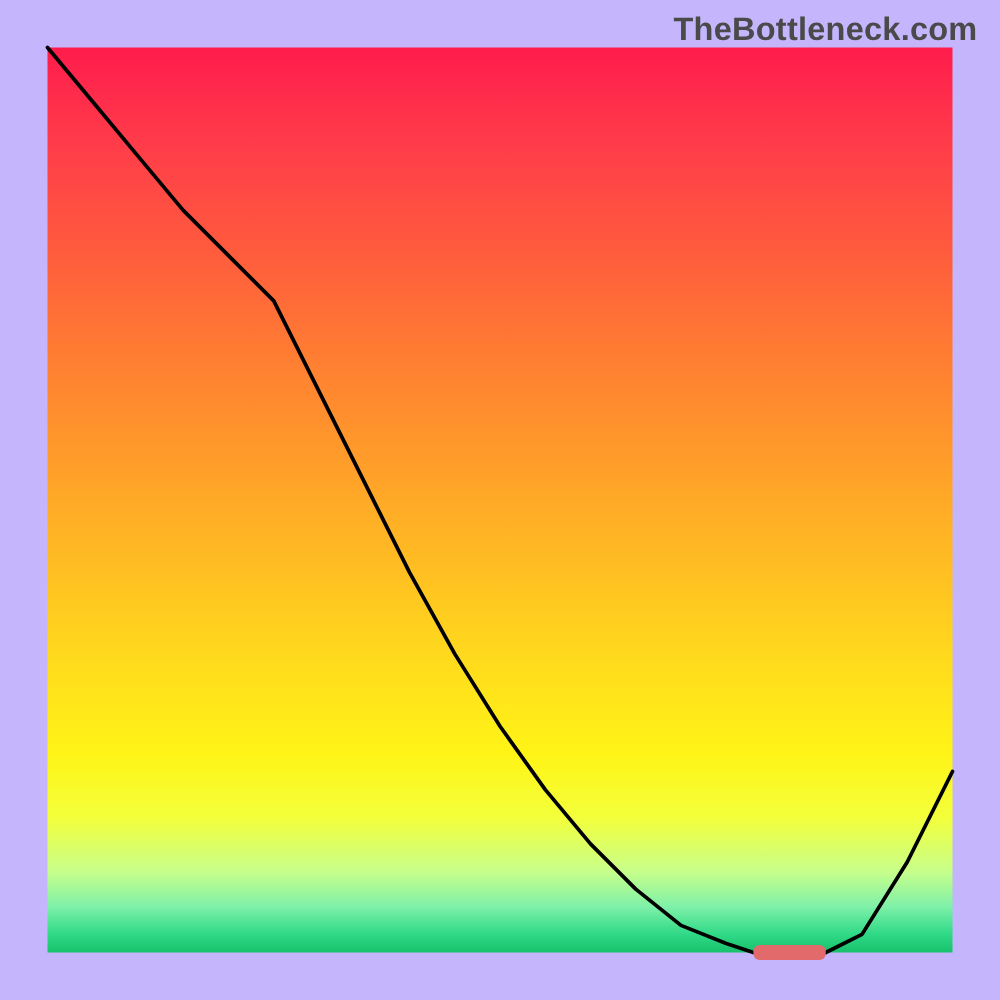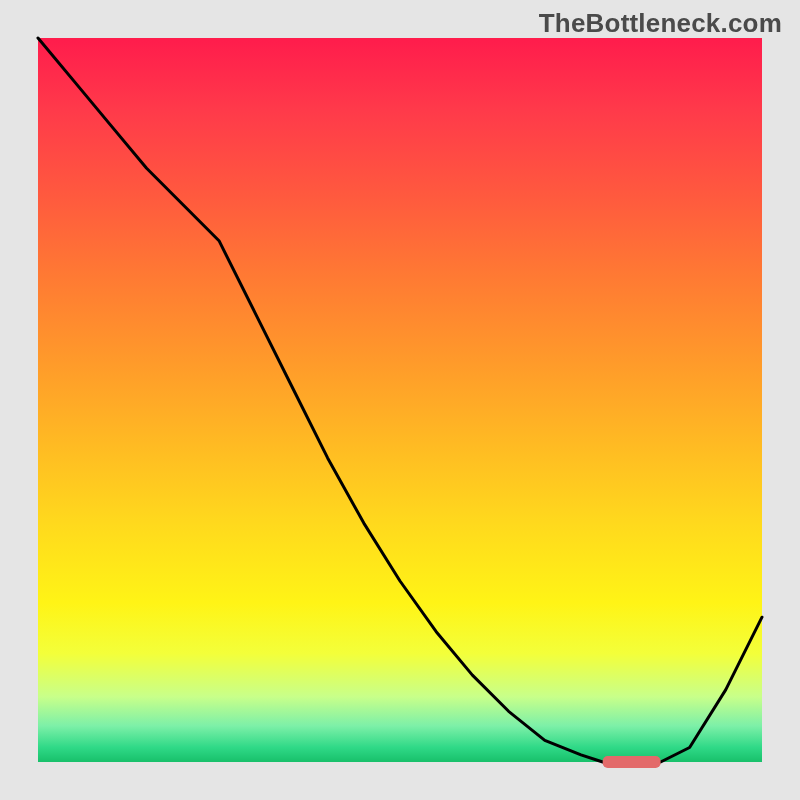--- a/index.html
+++ b/index.html
@@ -8,21 +8,21 @@
     width: 800px;
     height: 800px;
     background: #000;
     overflow: hidden;
     font-family: Arial, Helvetica, sans-serif;
   }
   .frame {
     position: relative;
     width: 800px;
     height: 800px;
-    background: #e5e5e5;
+    background: #c4b5fd;
   }
   .plot-area {
     position: absolute;
     left: 38px;
     top: 38px;
     width: 724px;
     height: 724px;
     
     background: linear-gradient(
       to bottom,

